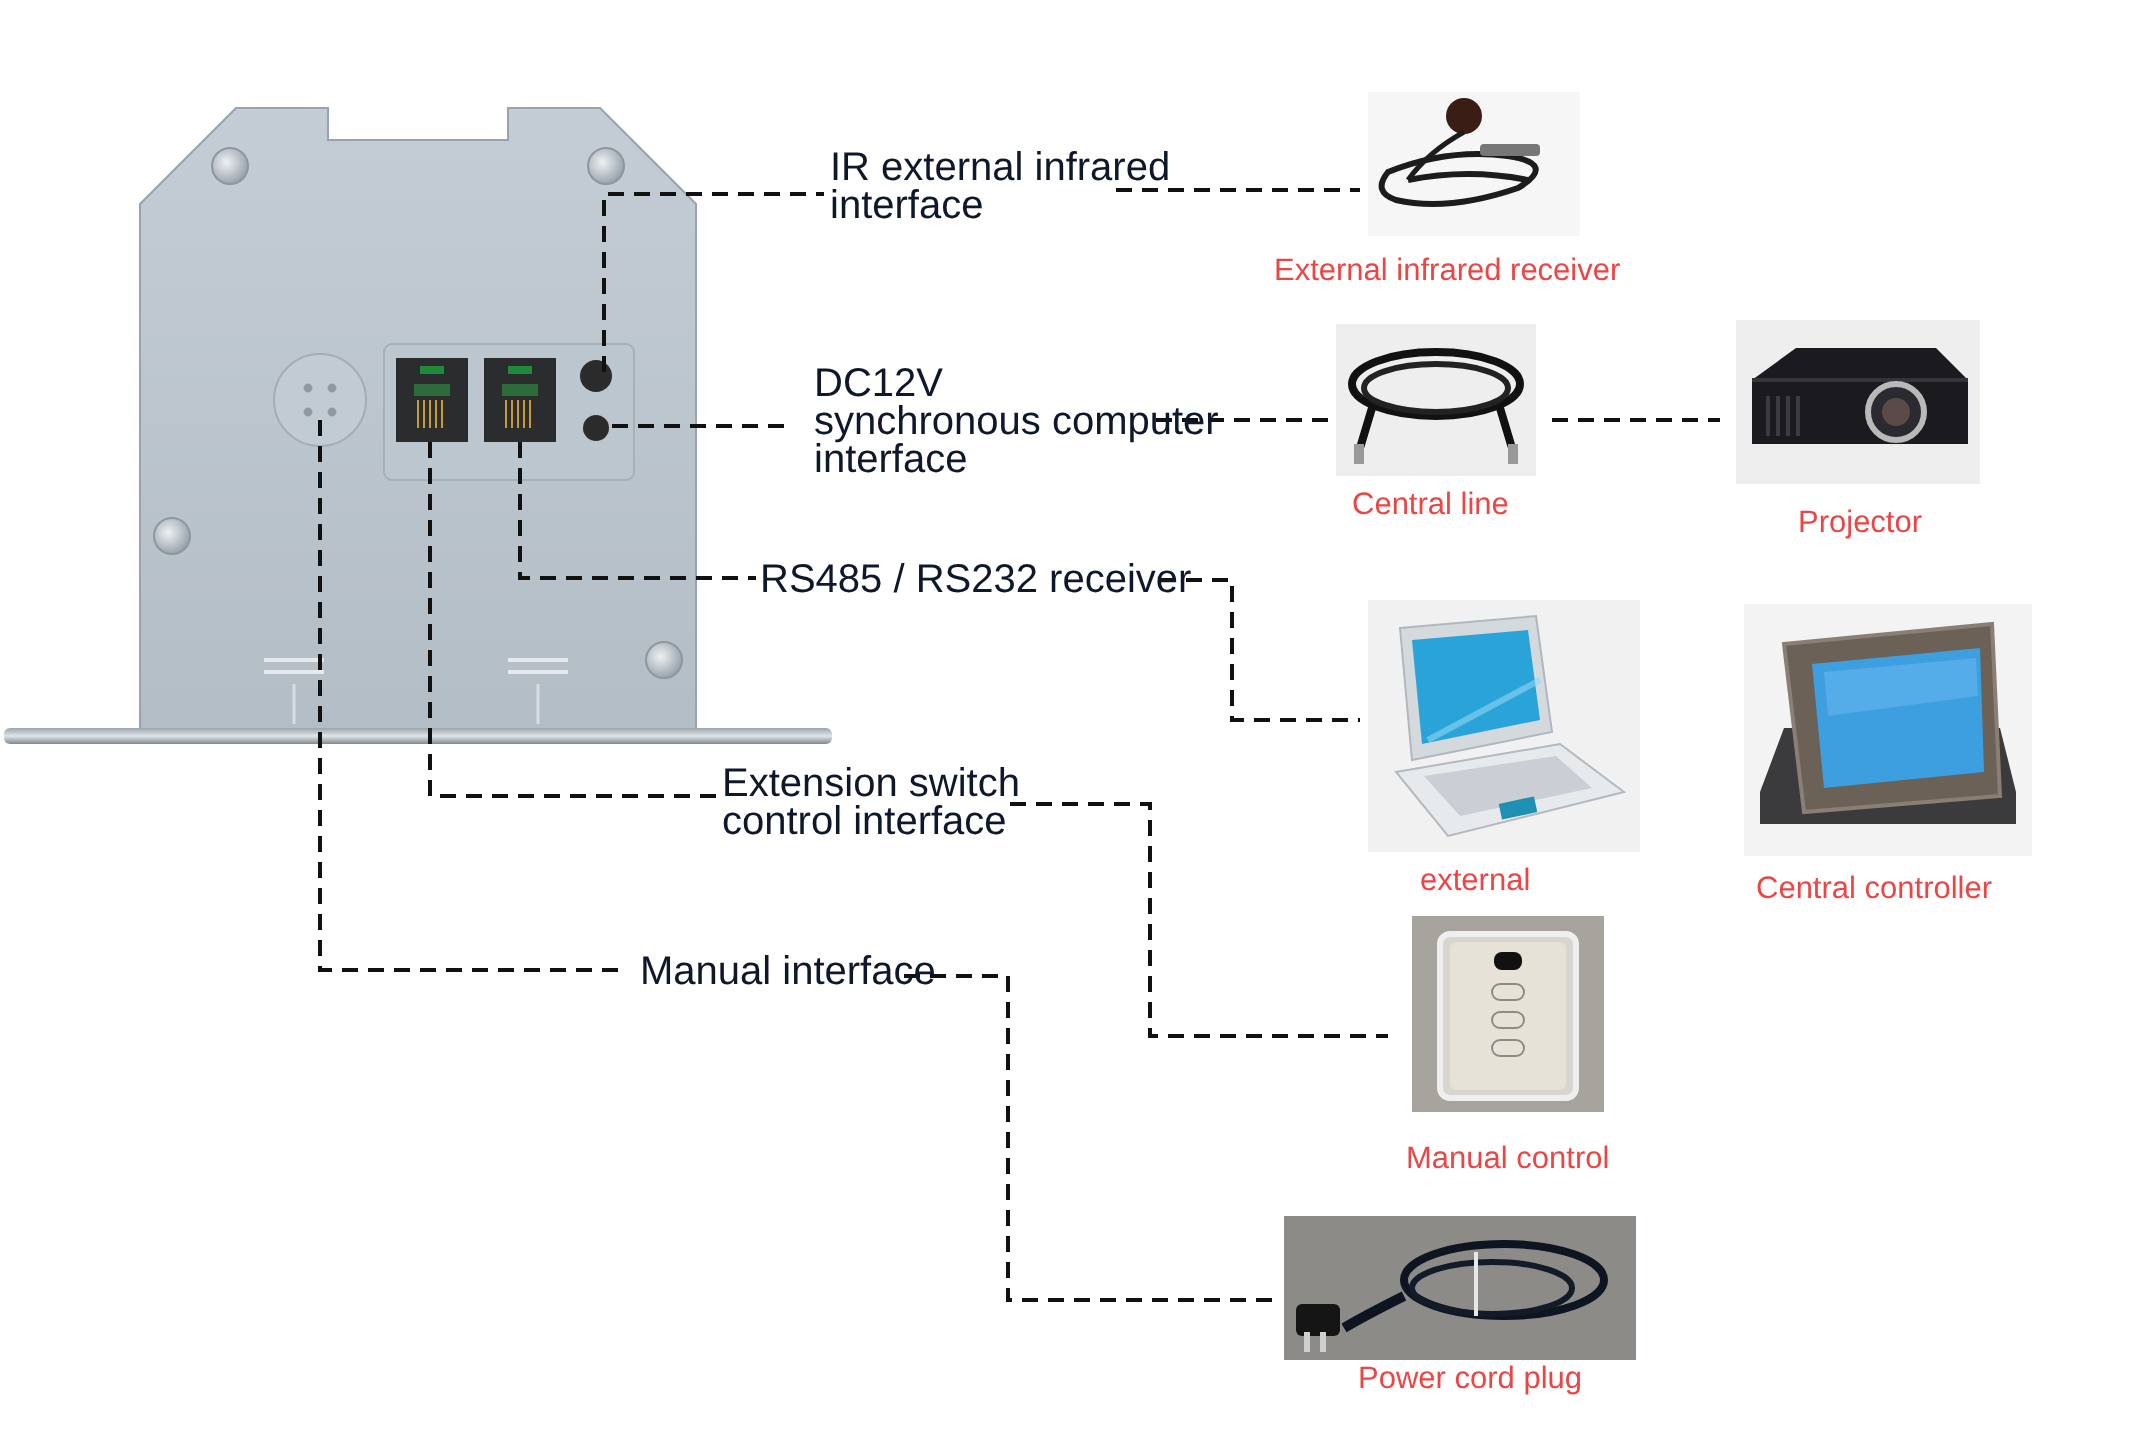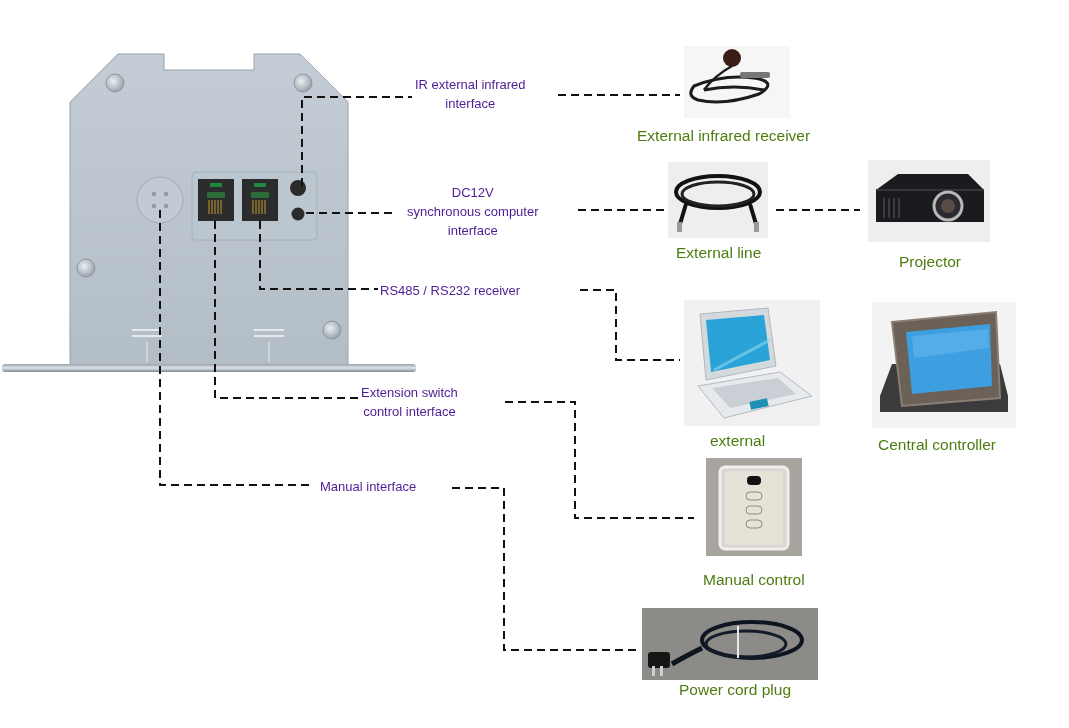--- a/index.html
+++ b/index.html
@@ -1,18 +1,18 @@
 <!DOCTYPE html>
 <html><head>
 <meta charset="utf-8">
 <style>
   html,body{margin:0;padding:0;background:#ffffff;}
   body{width:1069px;height:728px;position:relative;overflow:hidden;font-family:"Liberation Sans",sans-serif;color:#111;}
-  .label{position:absolute;font-size:13px;line-height:19px;color:#4c1d95;white-space:nowrap;text-align:center;}
-  .cap{position:absolute;font-size:15.5px;color:#4d7c0f;white-space:nowrap;}
+  .label{position:absolute;font-size:20px;line-height:19px;color:#0f172a;white-space:nowrap;}
+  .cap{position:absolute;font-size:15.5px;color:#ef4444;white-space:nowrap;}
   svg.wires{position:absolute;left:0;top:0;}
   .dev{position:absolute;}
 </style>
 </head>
 <body>
 
 <svg class="dev" style="left:0;top:48px" width="420" height="330" viewBox="0 48 420 330">
   <defs>
     <linearGradient id="pg" x1="0" y1="0" x2="0" y2="1">
       <stop offset="0" stop-color="#c4cdd5"></stop>
@@ -140,21 +140,21 @@
 
 <svg class="dev" style="left:668px;top:162px" width="100" height="76" viewBox="0 0 100 76">
   <rect width="100" height="76" fill="#eeeeee"></rect>
   <ellipse cx="50" cy="30" rx="42" ry="16" fill="none" stroke="#111" stroke-width="4"></ellipse>
   <ellipse cx="50" cy="32" rx="36" ry="12" fill="none" stroke="#222" stroke-width="3"></ellipse>
   <path d="M18 42 L12 62" stroke="#111" stroke-width="4"></path>
     <path d="M82 42 L88 62" stroke="#111" stroke-width="4"></path>
   <rect x="9" y="60" width="5" height="10" fill="#999"></rect>
     <rect x="86" y="60" width="5" height="10" fill="#999"></rect>
 </svg>
-<div class="cap" style="left:676px;top:244px">External line</div>
+<div class="cap" style="left:676px;top:244px">Central line</div>
 
 <svg class="dev" style="left:868px;top:160px" width="122" height="82" viewBox="0 0 122 82">
   <rect width="122" height="82" fill="#eeeeee"></rect>
   <path d="M8 30 L30 14 L100 14 L116 30 L116 62 L8 62 Z" fill="#1a1a1f"></path>
   <path d="M8 30 L116 30" stroke="#34343a" stroke-width="2"></path>
   <circle cx="80" cy="46" r="14" fill="#2a2a30" stroke="#b9b9b9" stroke-width="3"></circle>
   <circle cx="80" cy="46" r="7" fill="#5a4a48"></circle>
   <g stroke="#3b3b42" stroke-width="2">
       <line x1="16" y1="38" x2="16" y2="58"></line>
       <line x1="21" y1="38" x2="21" y2="58"></line>

